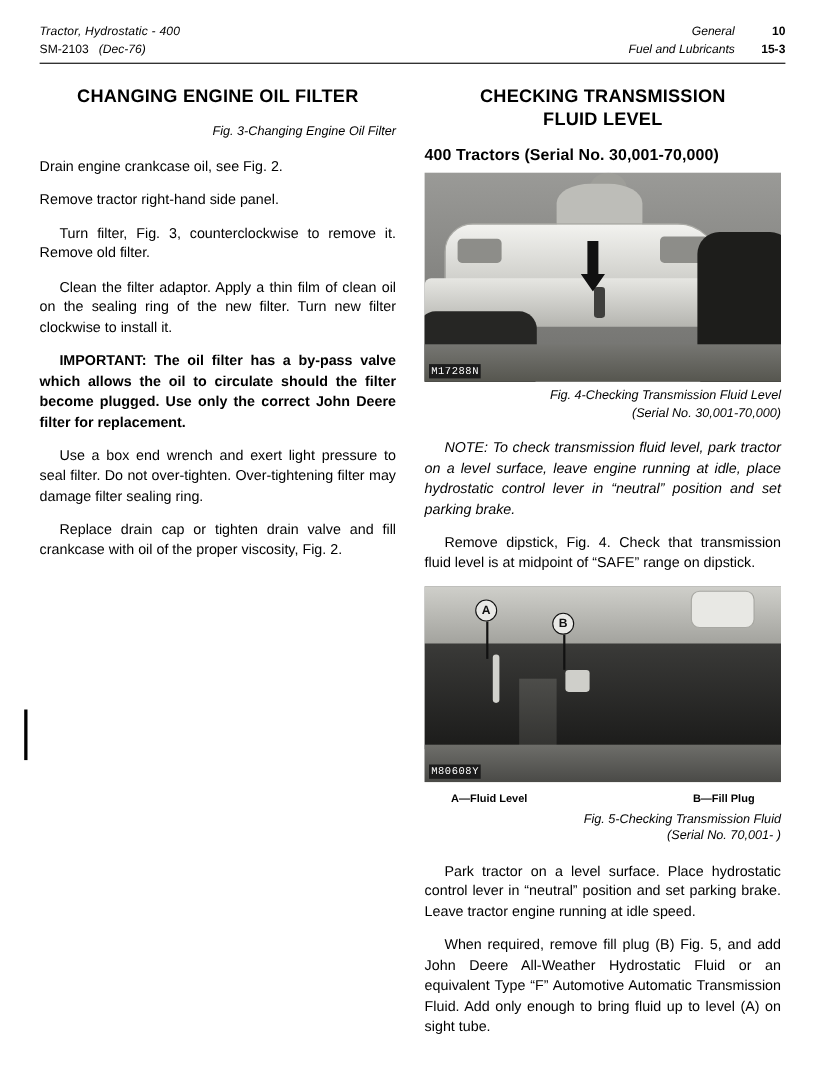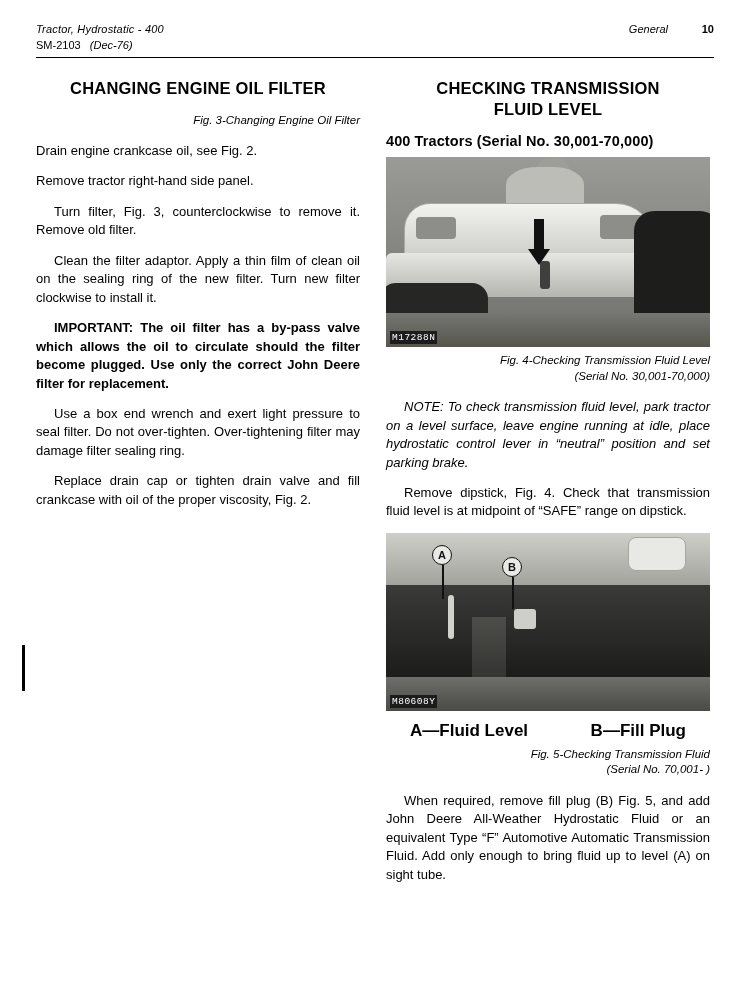--- a/index.html
+++ b/index.html
@@ -227,21 +227,21 @@
   #photo5 .leaderA { position: absolute; left: 56px; top: 32px; width: 1.5px; height: 34px; background: #111; }
   #photo5 .leaderB { position: absolute; left: 126px; top: 44px; width: 1.5px; height: 32px; background: #111; }
   #photo5 .bottom {
     position: absolute; left: 0; bottom: 0; width: 100%; height: 34px;
     background: linear-gradient(#6e6e6a, #4a4a47);
   }
 
   .legend {
     display: flex;
     justify-content: space-between;
-    font-size: 17px;
+    font-size: 10px;
     font-weight: bold;
     padding: 0 24px;
     margin: 10px 0 6px 0;
   }
 
   
   .bar {
     position: absolute;
     left: 22px;
     width: 3px;
@@ -259,20 +259,24 @@
       <div class="hl-1">Tractor, Hydrostatic  -  400</div>
       <div class="hl-2">
         <span class="code">SM-2103</span>
         &nbsp;&nbsp;<span>(Dec-76)</span>
       </div>
     </div>
     <div class="header-right">
       <div class="hr-row">
         <span class="hr-label">General</span>
         <span class="hr-num">10</span>
+      </div>
+      <div class="hr-row">
+        <span class="hr-label">Fuel and Lubricants</span>
+        <span class="hr-num">15-3</span>
       </div>
     </div>
   </div>
 
   <div class="columns">
 
     <div class="col">
 
       <h1 class="sec">CHANGING ENGINE OIL FILTER</h1>
 
@@ -341,19 +345,20 @@
       <div class="legend">
         <span>A—Fluid Level</span>
         <span>B—Fill Plug</span>
       </div>
 
       <div class="caption">
         <span>Fig. 5-Checking Transmission Fluid</span><br>
         <span>(Serial No. 70,001-          )</span>
       </div>
 
+      <p>Park tractor on a level surface. Place hydrostatic control lever in “neutral” position and set parking brake. Leave tractor engine running at idle speed.</p>
       <p>When required, remove fill plug (B) Fig. 5, and add John Deere All-Weather Hydrostatic Fluid or an equivalent Type “F” Automotive Automatic Transmission Fluid. Add only enough to bring fluid up to level (A) on sight tube.</p>
 
     </div>
   </div>
 
   <div class="bar" id="bar1"></div>
 </div>
 
 </body></html>

